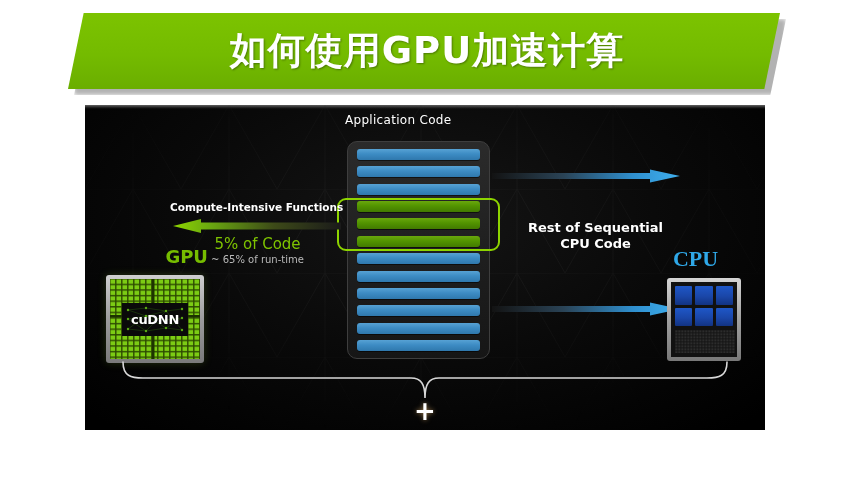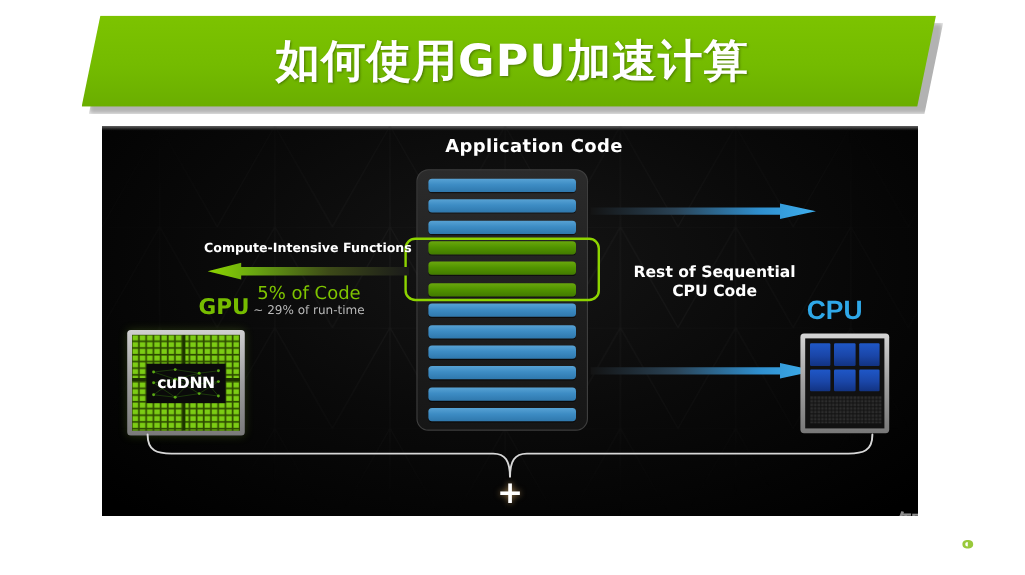--- a/index.html
+++ b/index.html
@@ -95,24 +95,24 @@
     background: linear-gradient(180deg, #555 0%, #9a9a9a 40%, #3a3a3a 100%);
     filter: blur(1.2px);
   }
 
   
   #app-code-title {
     position: absolute;
     left: 260px;
     top: 8px;
     width: 200px;
-    text-align: center;
+    text-align: left;
     color: #ffffff;
-    font-size: 15px;
-    font-weight: bold;
+    font-size: 12px;
+    font-weight: normal;
     letter-spacing: 0.3px;
     font-family: "DejaVu Sans", sans-serif;
   }
   #code-box {
     position: absolute;
     left: 262px;
     top: 36px;
     width: 143px;
     height: 218px;
     background: linear-gradient(180deg, #2b2b2b 0%, #1e1e1e 55%, #161616 100%);
@@ -266,21 +266,21 @@
   
   #cpu-label {
     position: absolute;
     left: 558px;
     top: 141px;
     width: 105px;
     text-align: center;
     color: #2fa8e8;
     font-size: 22px;
     font-weight: bold;
-    font-family: Liberation Sans, sans-serif;
+    font-family: Liberation Serif, serif;
   }
   #cpu-chip {
     position: absolute;
     left: 582px;
     top: 173px;
     width: 74px;
     height: 83px;
     background: linear-gradient(180deg, #d5d5d5 0%, #a0a0a0 50%, #787878 100%);
     border-radius: 3px;
     padding: 4px;
@@ -426,21 +426,21 @@
           <stop offset="0%" stop-color="#1a1a1a"></stop>
           <stop offset="40%" stop-color="#3d4a18"></stop>
           <stop offset="78%" stop-color="#6aa810"></stop>
           <stop offset="100%" stop-color="#8ed600"></stop>
         </linearGradient>
       </defs>
       <polygon points="168,4.5 28,4.5 28,1 0,8 28,15 28,11.5 168,11.5" fill="url(#gLeft)"></polygon>
     </svg>
 
     <div id="pct-code">5% of Code</div>
-    <div id="runtime">~ 29% of run-time</div>
+    <div id="runtime">~ 65% of run-time</div>
 
     <svg class="right-arrow" id="right-arrow-top" viewBox="0 0 188 14" preserveAspectRatio="none">
       <defs>
         <linearGradient id="gRight" x1="0%" y1="0%" x2="100%" y2="0%">
           <stop offset="0%" stop-color="#131313"></stop>
           <stop offset="38%" stop-color="#2a4356"></stop>
           <stop offset="75%" stop-color="#2f8fce"></stop>
           <stop offset="100%" stop-color="#3fb0ef"></stop>
         </linearGradient>
       </defs>
@@ -520,27 +520,14 @@
 
     <svg id="brace" viewBox="0 0 620 40" preserveAspectRatio="none">
       <path d="M8 2 C8 16, 16 18, 28 18 L296 18 C306 18, 310 24, 310 38
                C310 24, 314 18, 324 18 L592 18 C604 18, 612 16, 612 2" fill="none" stroke="#d8d8d8" stroke-width="1.6" stroke-linecap="round"></path>
     </svg>
 
     <div id="plus-sign">+</div>
 
   </div>
 
-  <div id="watermark">
-    <div id="wm-glyphs">智东西</div>
-    <div id="wm-row2">
-      <span id="wm-domain">zhidx.com</span>
-      <span id="wm-nvidia">
-        <svg width="11" height="9" viewBox="0 0 11 9">
-          <path d="M1 4.5 C1 2, 3 1, 5.5 1 C8 1, 10 2, 10 4.5 C10 7, 8 8, 5.5 8 C3 8, 1 7, 1 4.5 Z
-                   M3.4 4.5 C3.4 5.7, 4.3 6.4, 5.5 6.4 L5.5 2.6 C4.3 2.6, 3.4 3.3, 3.4 4.5 Z" fill="#7ab800" opacity="0.85"></path>
-        </svg>
-        <span id="wm-nv-text">NVIDIA.</span>
-      </span>
-    </div>
-  </div>
 
 </div>
 
 </body></html>

